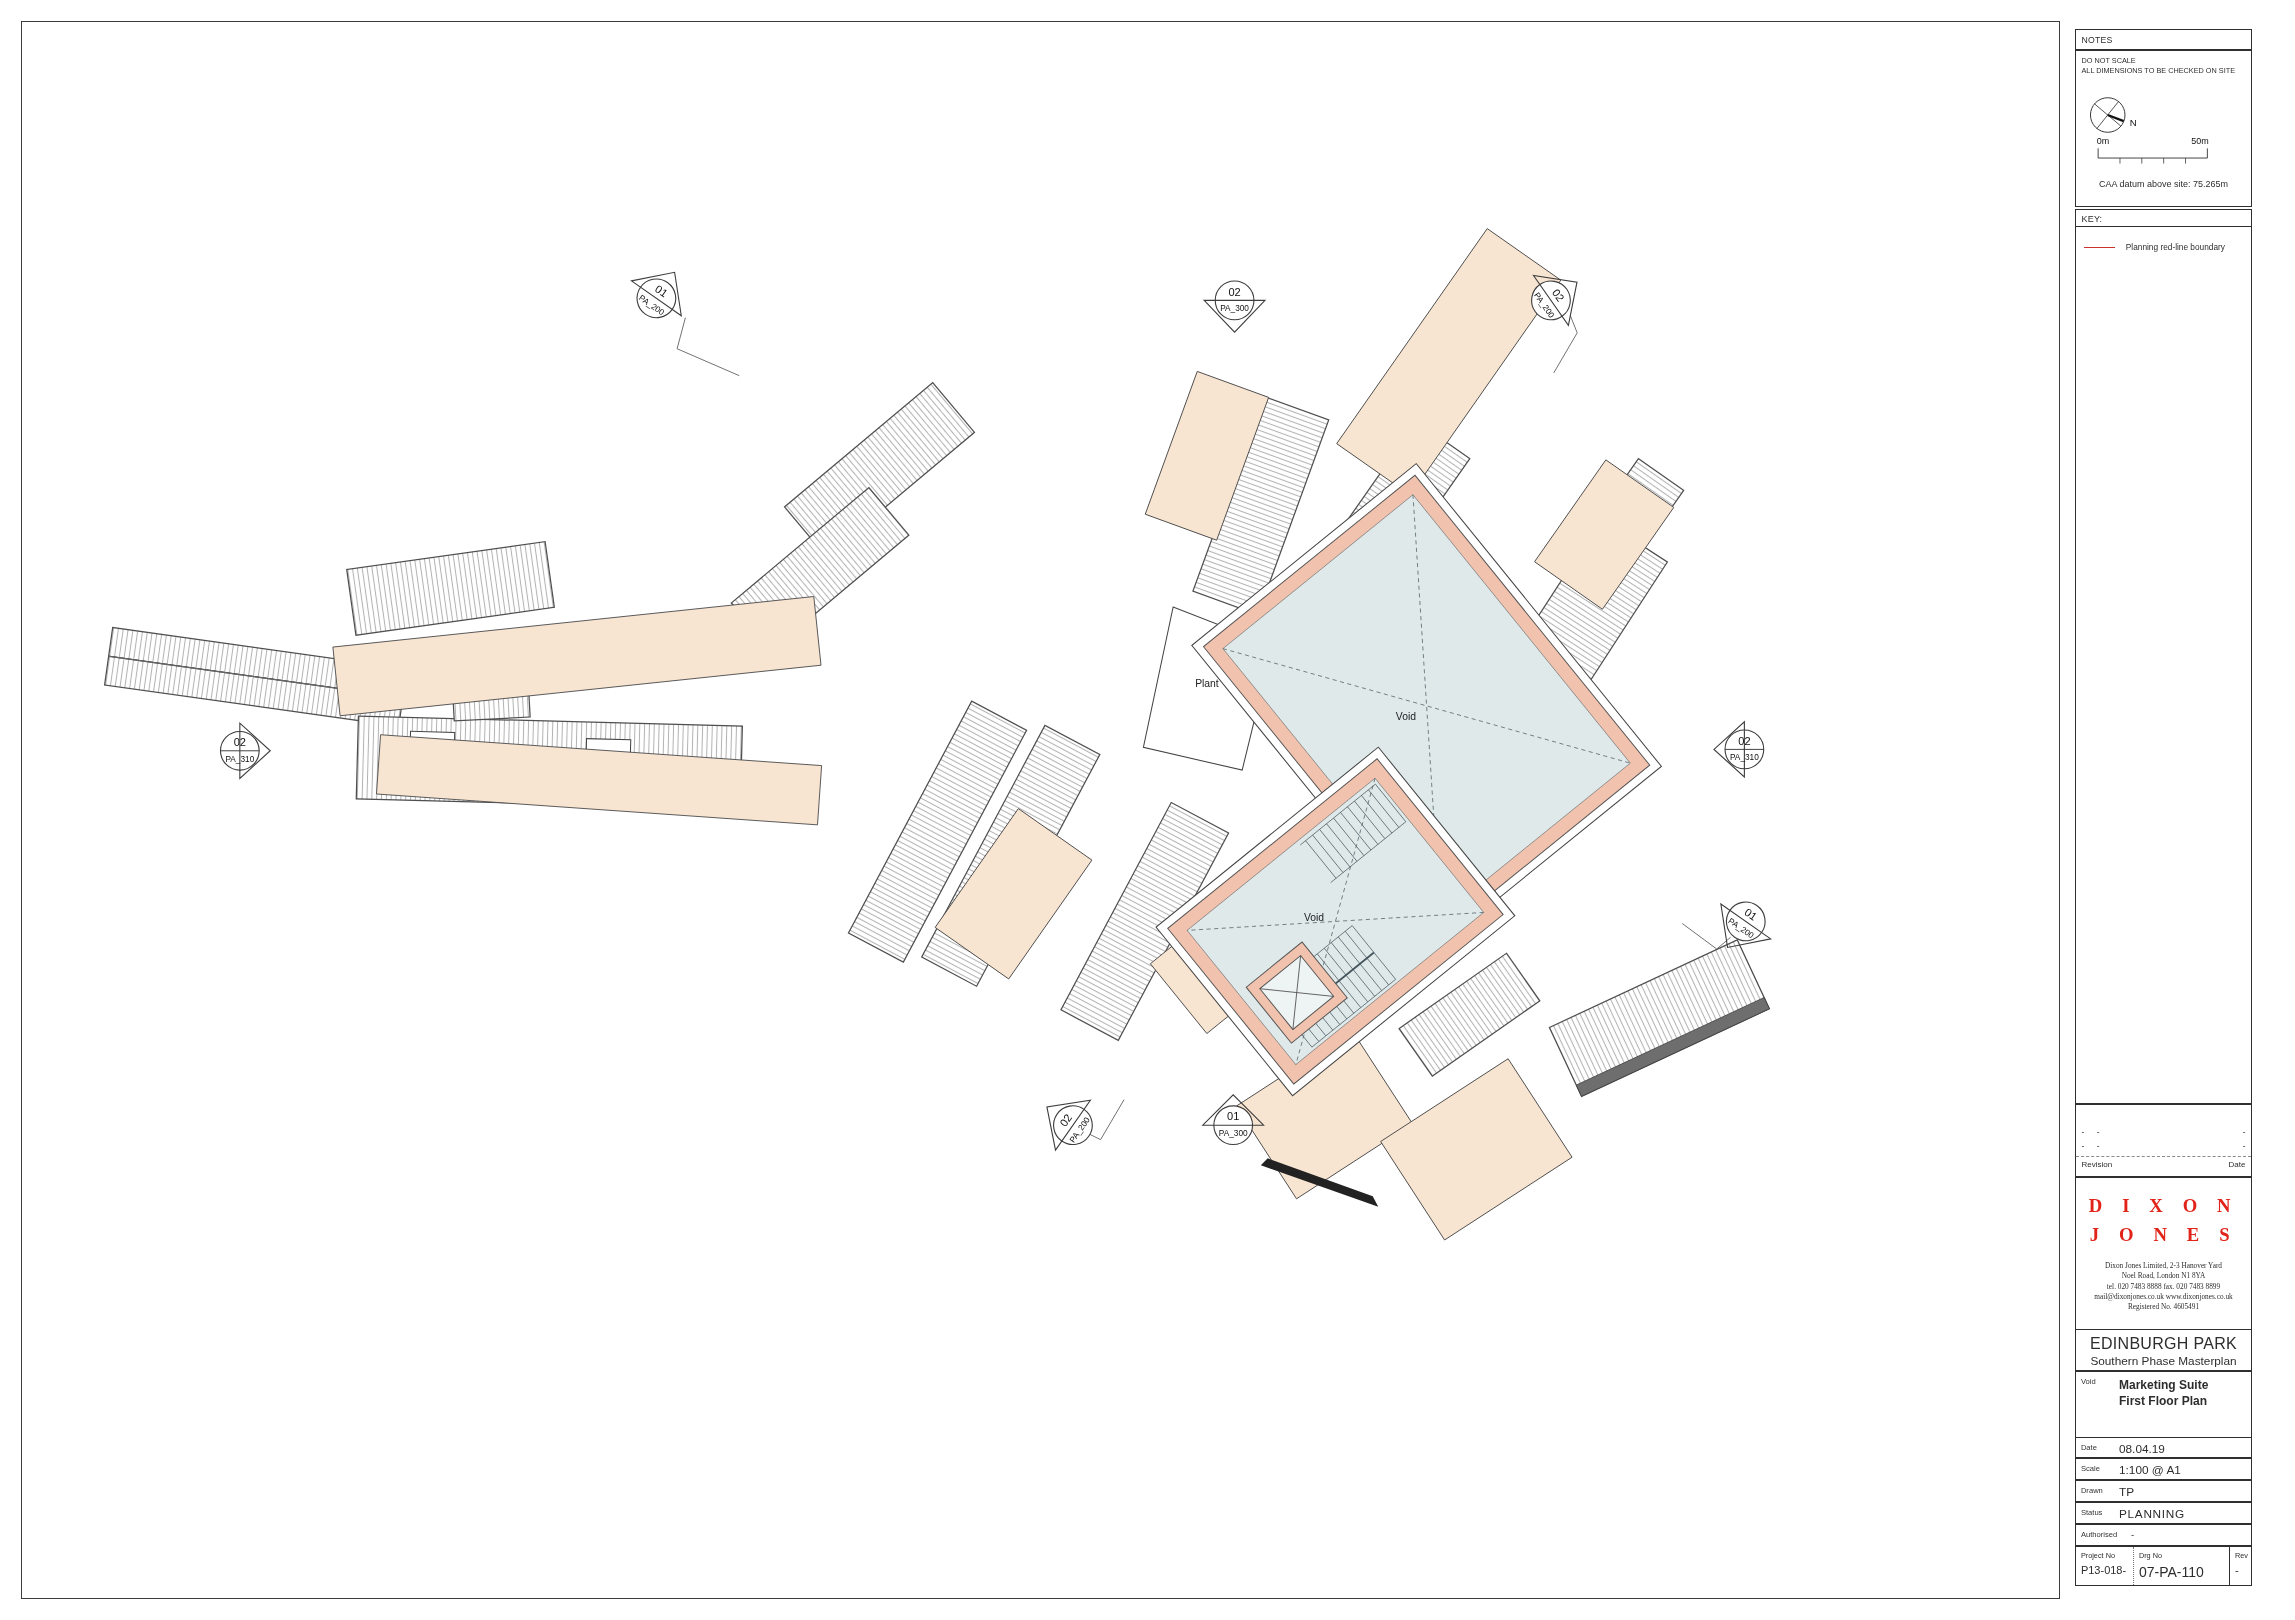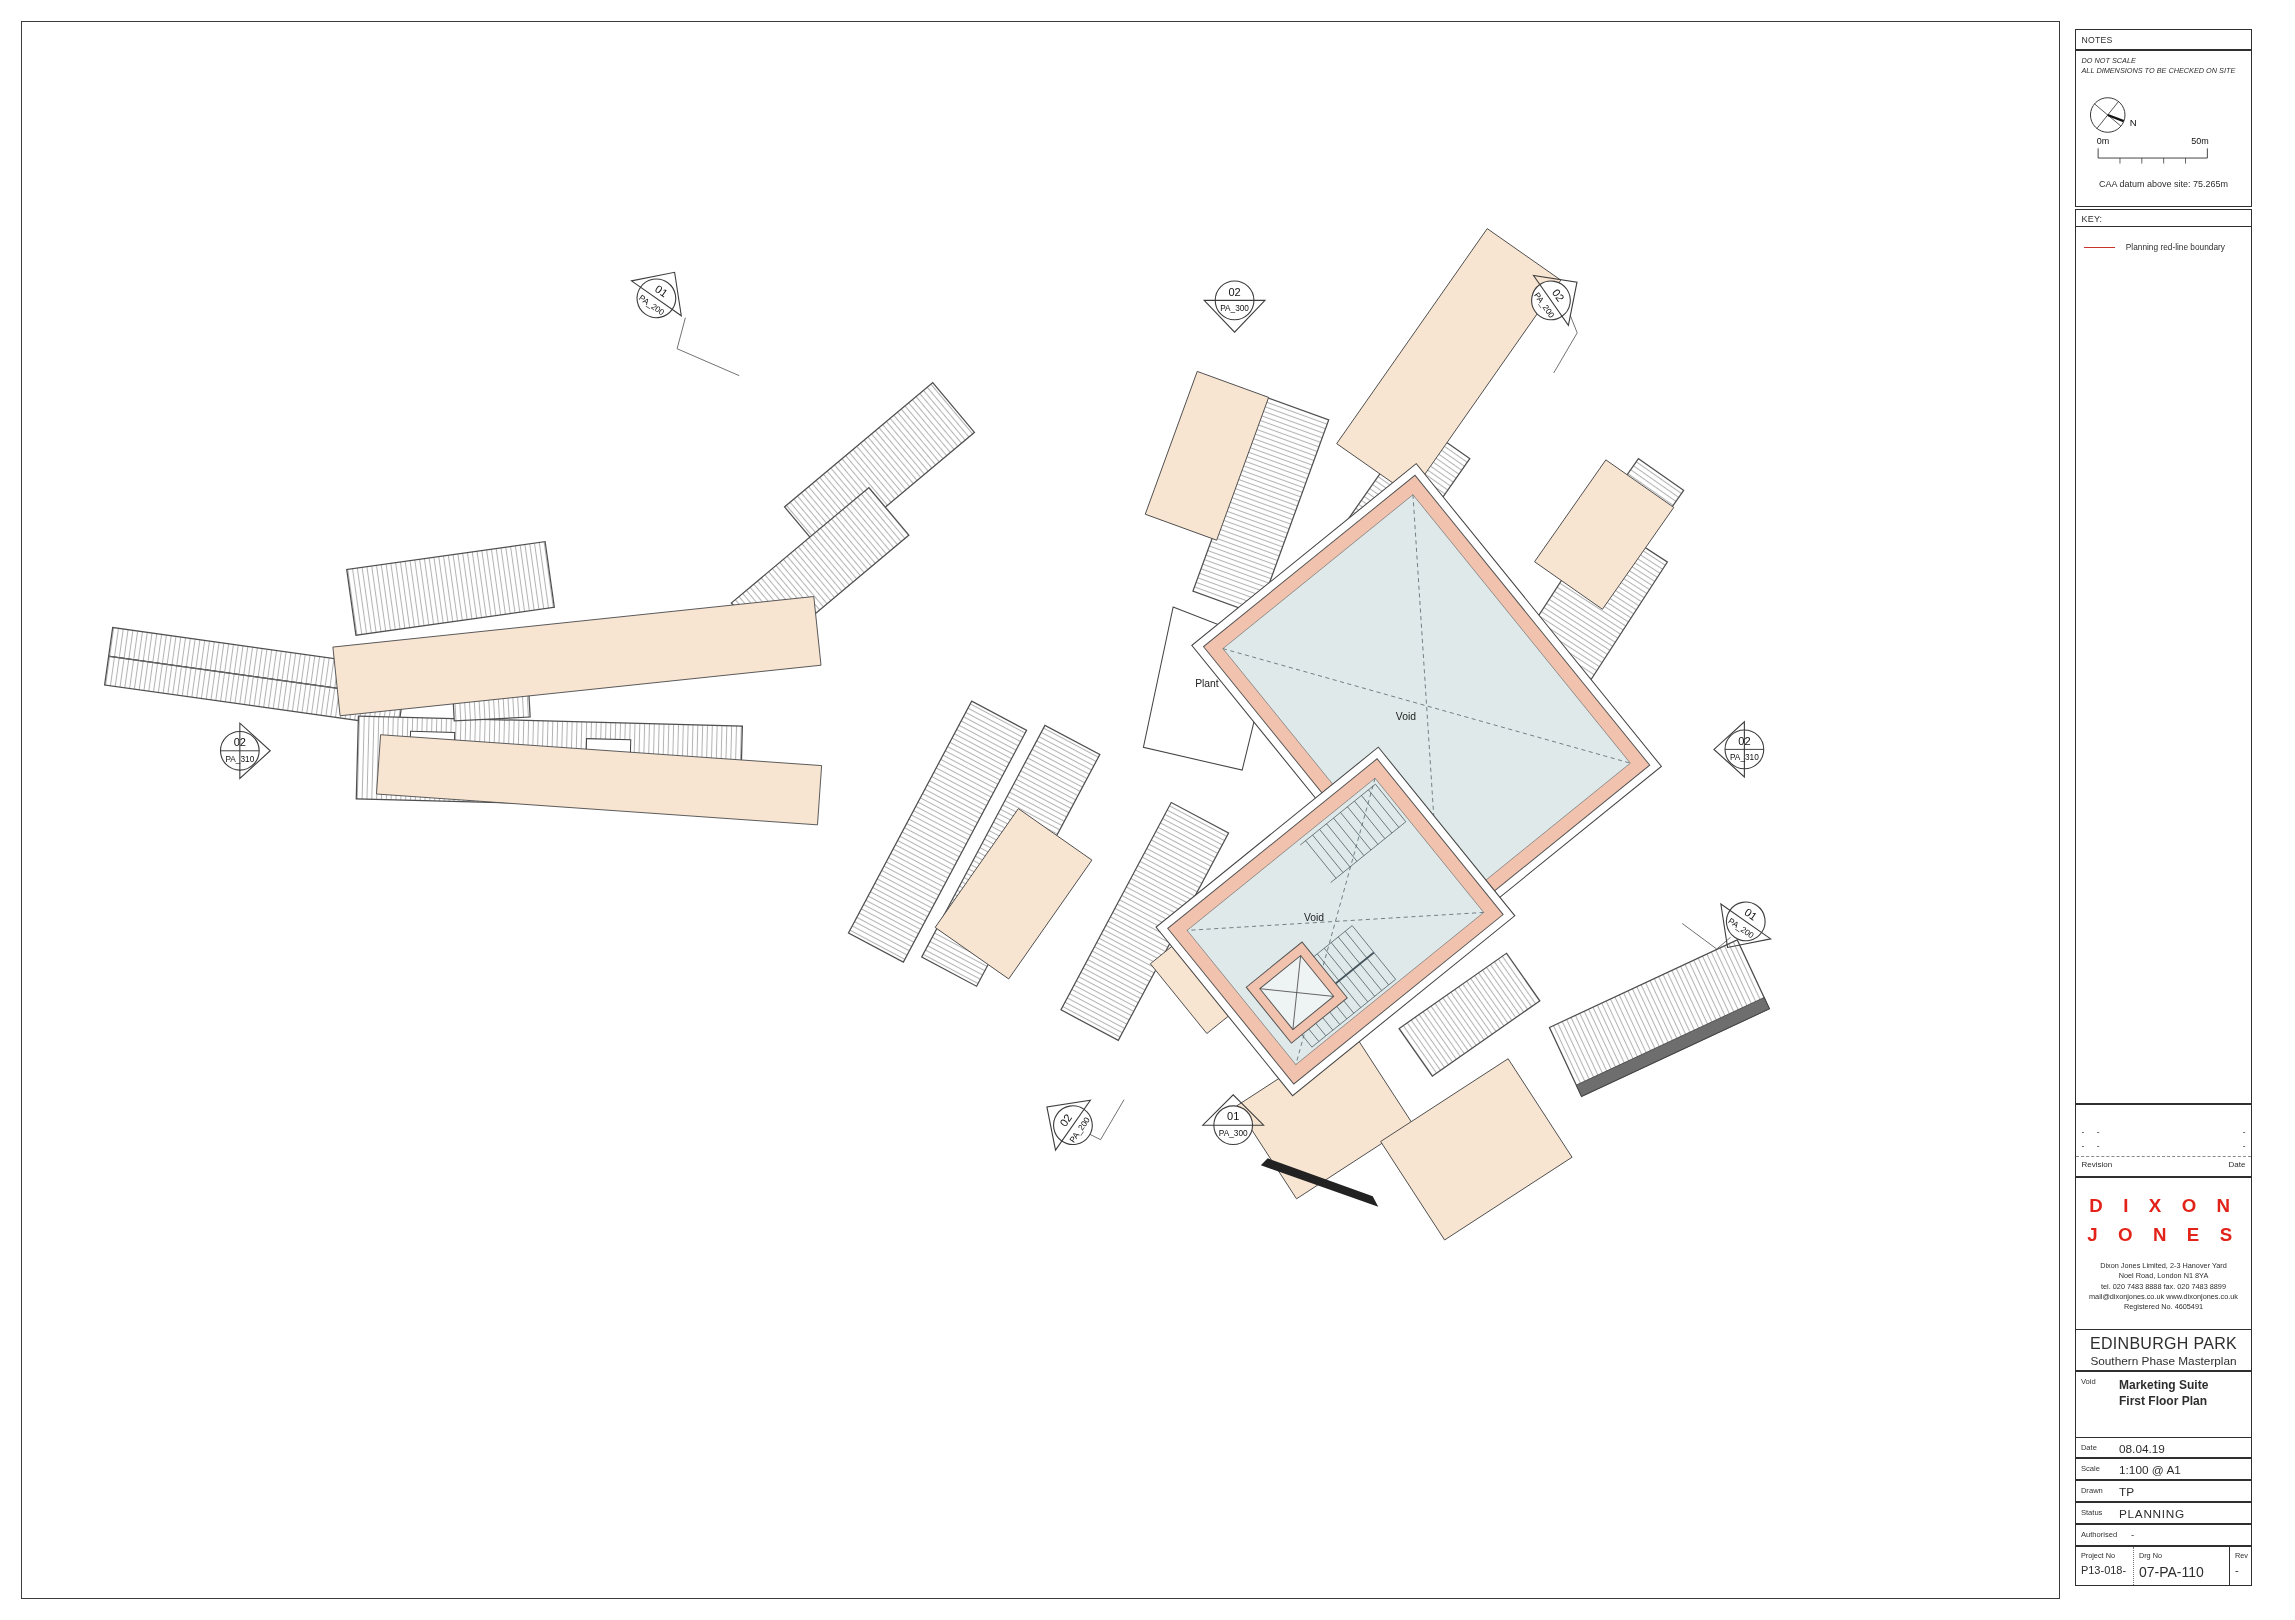--- a/index.html
+++ b/index.html
@@ -6,21 +6,21 @@
   body{width:2295px;height:1621px;background:#ffffff;position:relative;overflow:hidden;
        font-family:"Liberation Sans",sans-serif;color:#2d2d2d;}
   .frame{position:absolute;left:21px;top:21px;width:2039px;height:1578px;
          border:1.4px solid #3c3c3c;box-sizing:border-box;background:#fff;}
   .frame svg{display:block;}
   
   .pbox{position:absolute;left:2075px;width:177px;border:1px solid #2f2f2f;
         box-sizing:border-box;background:#fff;}
   .hdr{font-size:8.7px;padding:4.9px 0 0 5.5px;letter-spacing:0.2px;}
   .small{font-size:7.3px;line-height:1.32;}
-  .notes-line{position:absolute;left:5.5px;font-style:italic;}
+  .notes-line{position:absolute;left:5.5px;}
   .caa{position:absolute;left:0;top:128px;width:100%;text-align:center;font-size:9px;}
   .key-item{position:absolute;left:8.3px;top:15.3px;display:flex;align-items:center;}
   .key-line{width:30.5px;height:0;border-top:1.4px solid #c9342b;margin-right:11px;}
   .key-label{font-size:8.3px;}
   .rev-row{position:absolute;left:5.5px;right:5.5px;display:flex;font-size:8.3px;}
   .rev-row span.d2{margin-left:12.5px;}
   .rev-row span.dr{margin-left:auto;}
   .rev-sep{position:absolute;left:0;right:0;top:51px;border-top:1px dashed #8a8a8a;}
   .rev-labels{position:absolute;left:5.5px;right:5.5px;top:55px;display:flex;font-size:8px;}
   .rev-labels span:last-child{margin-left:auto;}
@@ -319,21 +319,21 @@
     <span class="d2">-</span>
     <span class="dr">-</span>
   </div>
   <div class="rev-sep"></div>
   <div class="rev-labels">
     <span>Revision</span>
     <span>Date</span>
   </div>
 </div>
 
-<div class="pbox" style="top:1177px;height:184px;">
+<div class="pbox" style="top:1177px;height:184px;font-family:Liberation Serif, serif;">
   <div class="logo">
     <div>D I X O N</div>
     <div>J O N E S</div>
   </div>
   <div class="addr">
     <div>Dixon Jones Limited, 2-3 Hanover Yard</div>
     <div>Noel Road, London N1 8YA</div>
     <div>tel. 020 7483 8888  fax. 020 7483 8899</div>
     <div>mail@dixonjones.co.uk  www.dixonjones.co.uk</div>
     <div>Registered No. 4605491</div>

